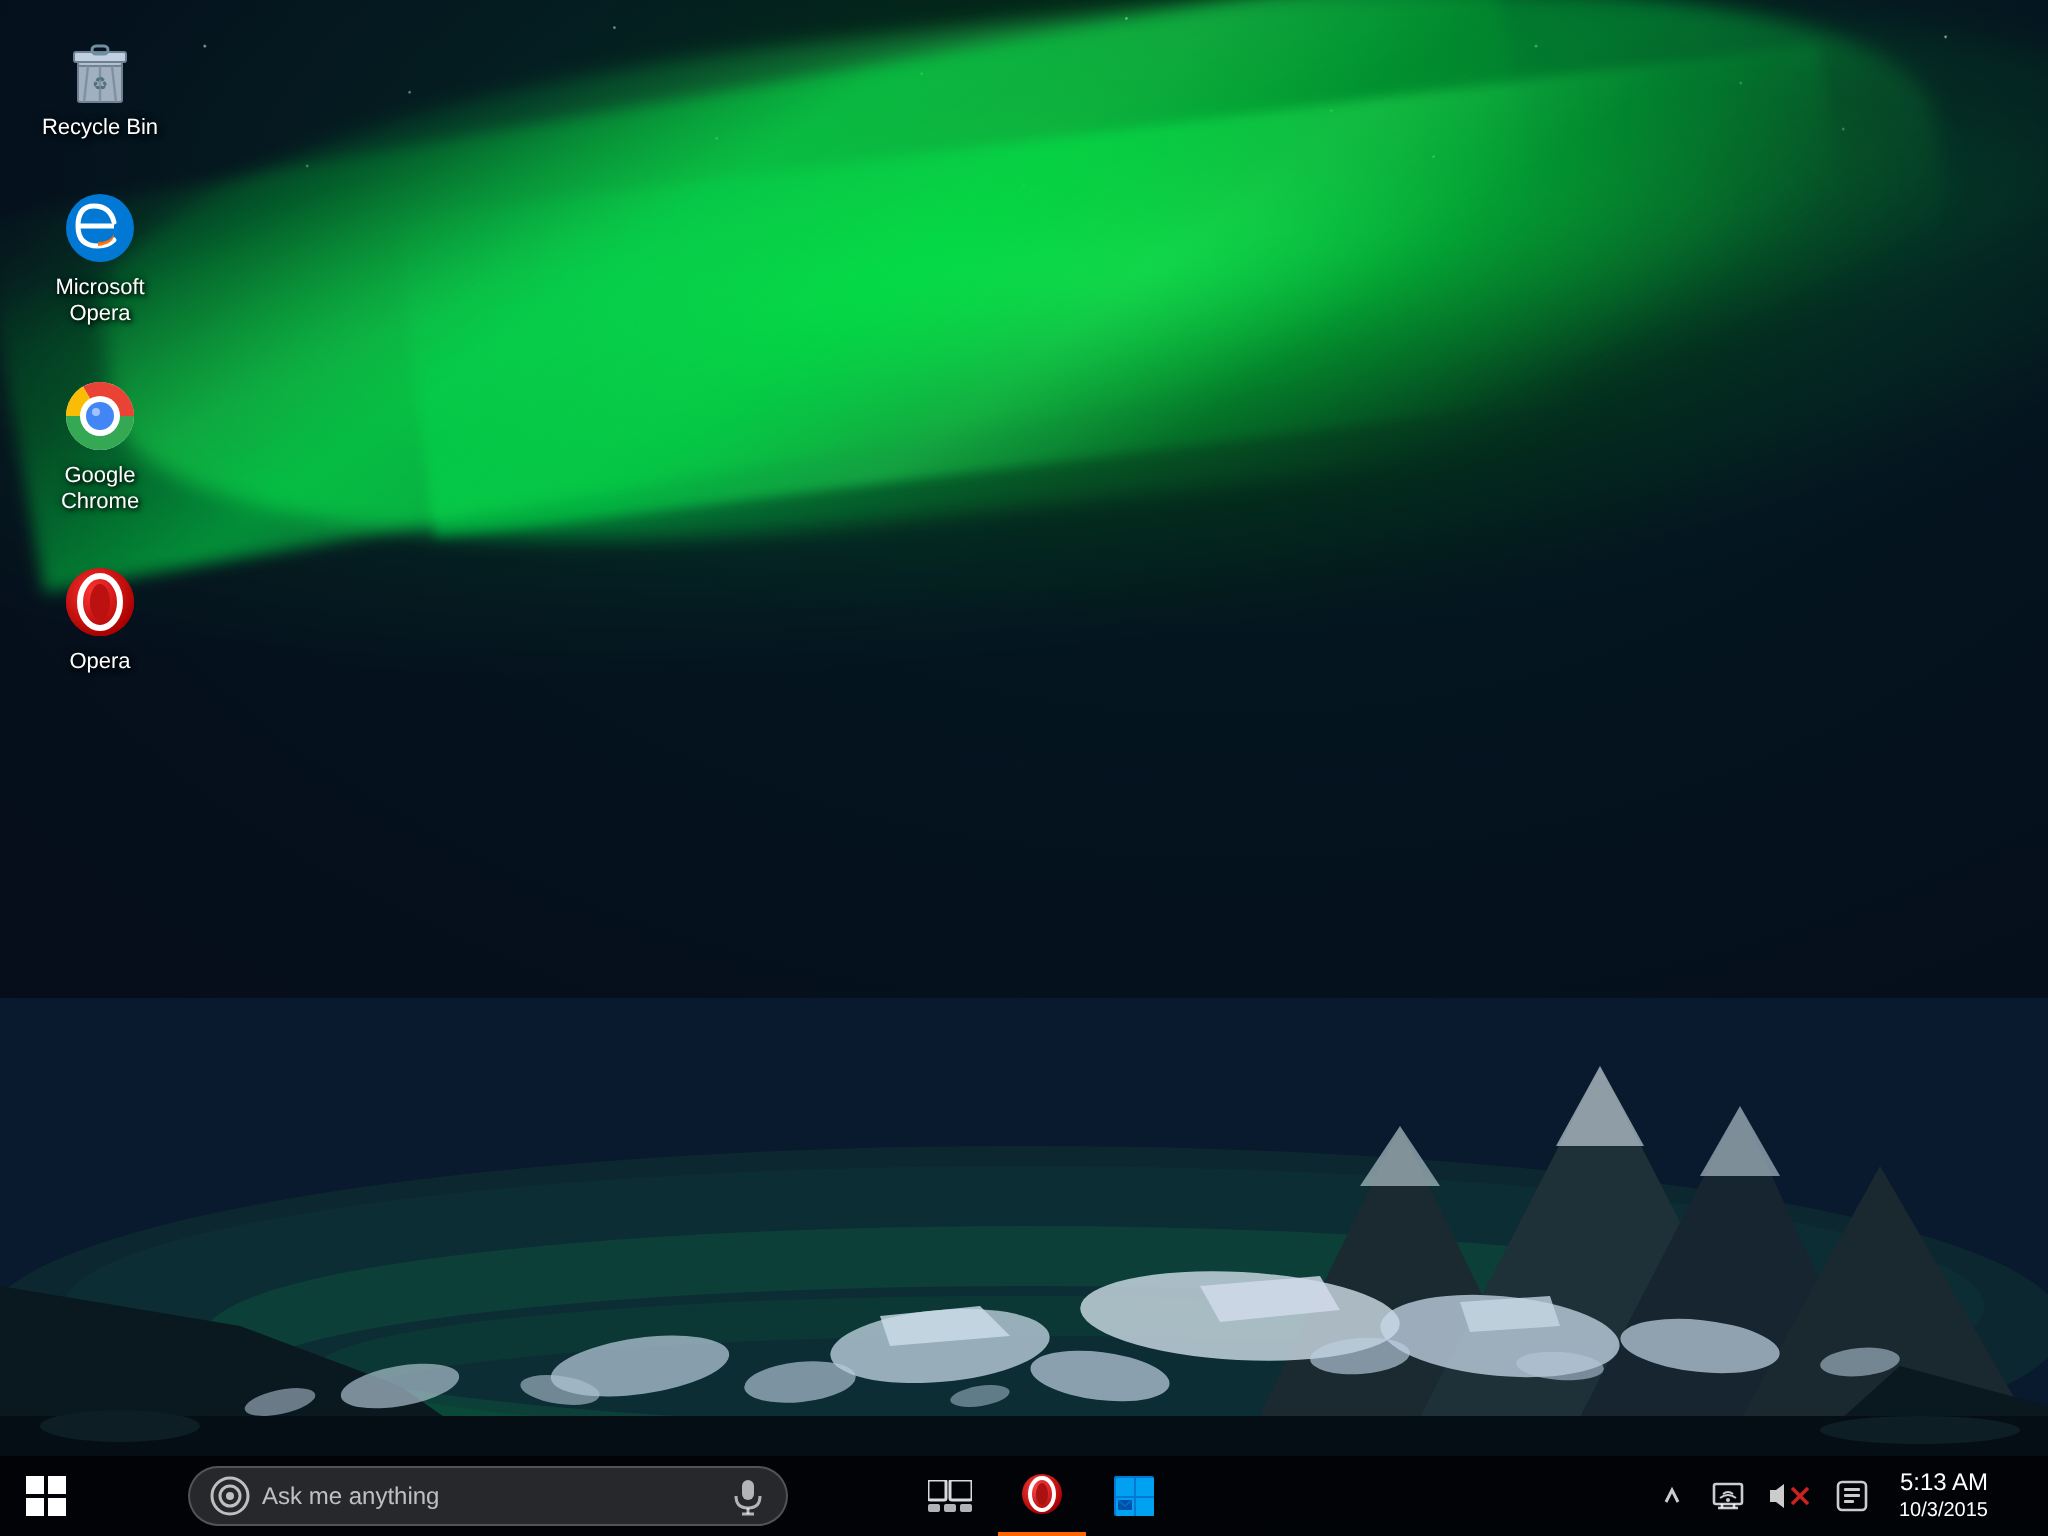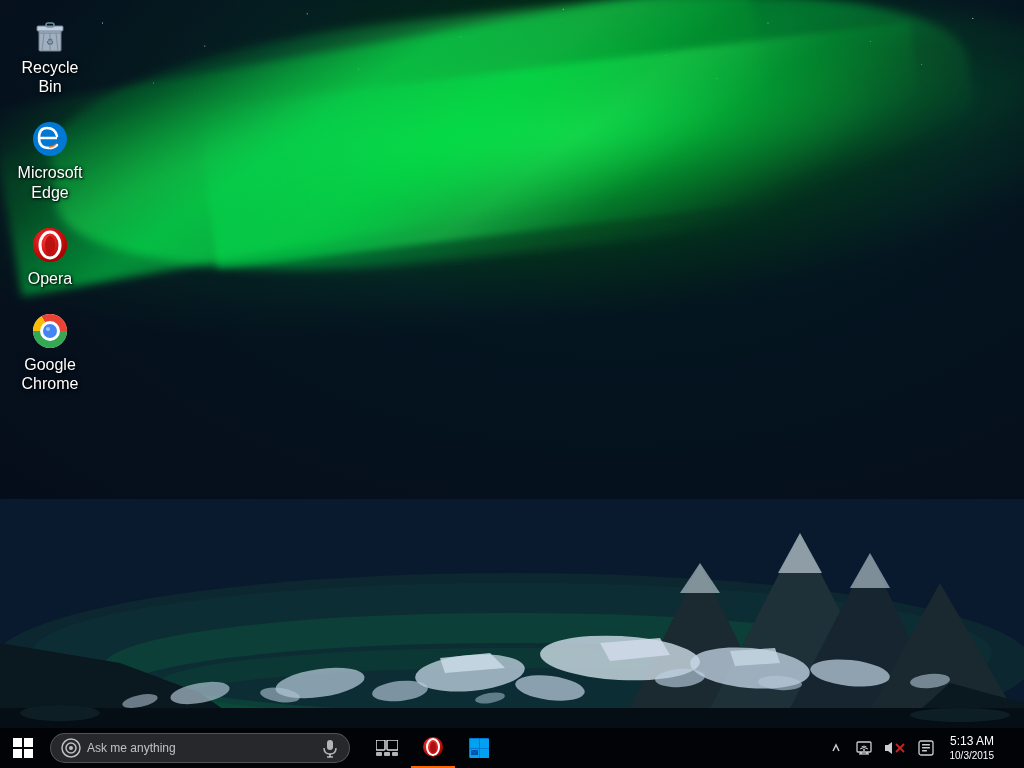--- a/index.html
+++ b/index.html
@@ -184,39 +184,40 @@
       width: 40px;
       height: 40px;
       display: flex;
       align-items: center;
       justify-content: center;
       margin-bottom: 4px;
     }
 
     .icon-label {
       color: white;
-      font-size: 16px;
+      font-size: 11px;
       text-align: center;
       text-shadow: 1px 1px 2px rgba(0,0,0,0.9), 0 0 4px rgba(0,0,0,0.8);
       line-height: 1.2;
       word-wrap: break-word;
       max-width: 75px;
     }
 
     
     #taskbar {
       position: absolute;
       bottom: 0;
       left: 0;
       width: 100%;
       height: 40px;
       background: rgba(0, 0, 0, 0.85);
       display: flex;
       align-items: center;
       z-index: 100;
+      gap: 44px;
     }
 
     
     #start-button {
       width: 45px;
       height: 40px;
       display: flex;
       align-items: center;
       justify-content: center;
       cursor: pointer;
@@ -427,21 +428,43 @@
         <svg width="38" height="38" viewBox="0 0 38 38">
 
           <circle cx="19" cy="19" r="17" fill="#0078d4"></circle>
 
           <path d="M26 16 Q24 8 16 8 Q8 8 8 18 Q8 28 18 28 Q23 28 26 25" stroke="white" stroke-width="2.5" fill="none" stroke-linecap="round"></path>
           <line x1="8" y1="18" x2="26" y2="18" stroke="white" stroke-width="2.5"></line>
 
           <path d="M18 28 Q26 27 26 22 Q24 26 18 26 Z" fill="#ff6a00" opacity="0.9"></path>
         </svg>
       </div>
-      <span class="icon-label">Microsoft Edge</span>
+      <span class="icon-label">Microsoft Opera</span>
+    </div>
+
+    <div class="desktop-icon">
+      <div class="icon-img">
+        <svg width="38" height="38" viewBox="0 0 38 38">
+
+          <circle cx="19" cy="19" r="17" fill="#e8e8e8"></circle>
+
+          <path d="M19 19 L36 19 A17 17 0 0 0 10.5 4.3 Z" fill="#ea4335"></path>
+
+          <path d="M19 19 L10.5 4.3 A17 17 0 0 0 2 19 Z" fill="#fbbc05"></path>
+
+          <path d="M19 19 L2 19 A17 17 0 0 0 36 19 Z" fill="#34a853"></path>
+
+          <circle cx="19" cy="19" r="10" fill="white"></circle>
+
+          <circle cx="19" cy="19" r="7" fill="#4285f4"></circle>
+
+          <circle cx="17" cy="17" r="2" fill="white" opacity="0.5"></circle>
+        </svg>
+      </div>
+      <span class="icon-label">Google Chrome</span>
     </div>
 
     <div class="desktop-icon">
       <div class="icon-img">
         <svg width="38" height="38" viewBox="0 0 38 38">
 
           <circle cx="19" cy="19" r="17" fill="#cc1111"></circle>
           <circle cx="19" cy="19" r="17" fill="url(#op-grad)"></circle>
           <defs>
             <radialGradient id="op-grad" cx="40%" cy="35%" r="65%">
@@ -449,42 +472,20 @@
               <stop offset="100%" stop-color="#aa0000"></stop>
             </radialGradient>
           </defs>
 
           <ellipse cx="19" cy="19" rx="10" ry="13" fill="none" stroke="white" stroke-width="3"></ellipse>
 
           <ellipse cx="19" cy="19" rx="5" ry="9" fill="#bb1111"></ellipse>
         </svg>
       </div>
       <span class="icon-label">Opera</span>
-    </div>
-
-    <div class="desktop-icon">
-      <div class="icon-img">
-        <svg width="38" height="38" viewBox="0 0 38 38">
-
-          <circle cx="19" cy="19" r="17" fill="#e8e8e8"></circle>
-
-          <path d="M19 19 L36 19 A17 17 0 0 0 10.5 4.3 Z" fill="#ea4335"></path>
-
-          <path d="M19 19 L10.5 4.3 A17 17 0 0 0 2 19 Z" fill="#fbbc05"></path>
-
-          <path d="M19 19 L2 19 A17 17 0 0 0 36 19 Z" fill="#34a853"></path>
-
-          <circle cx="19" cy="19" r="10" fill="white"></circle>
-
-          <circle cx="19" cy="19" r="7" fill="#4285f4"></circle>
-
-          <circle cx="17" cy="17" r="2" fill="white" opacity="0.5"></circle>
-        </svg>
-      </div>
-      <span class="icon-label">Google Chrome</span>
     </div>
 
 
   </div>
 
   <div id="taskbar">
 
     <div id="start-button">
       <svg class="win-logo" width="22" height="22" viewBox="0 0 22 22">
         <rect x="1" y="1" width="9" height="9" fill="white"></rect>

